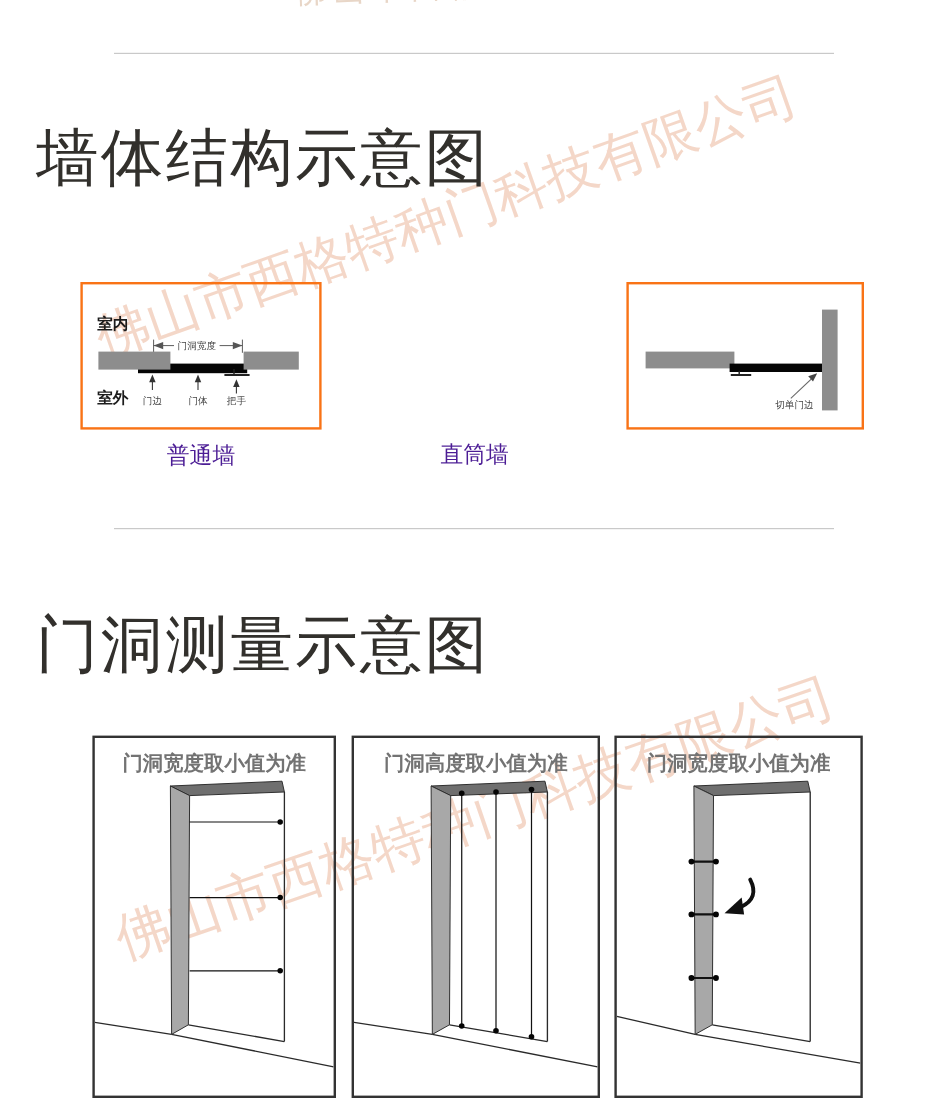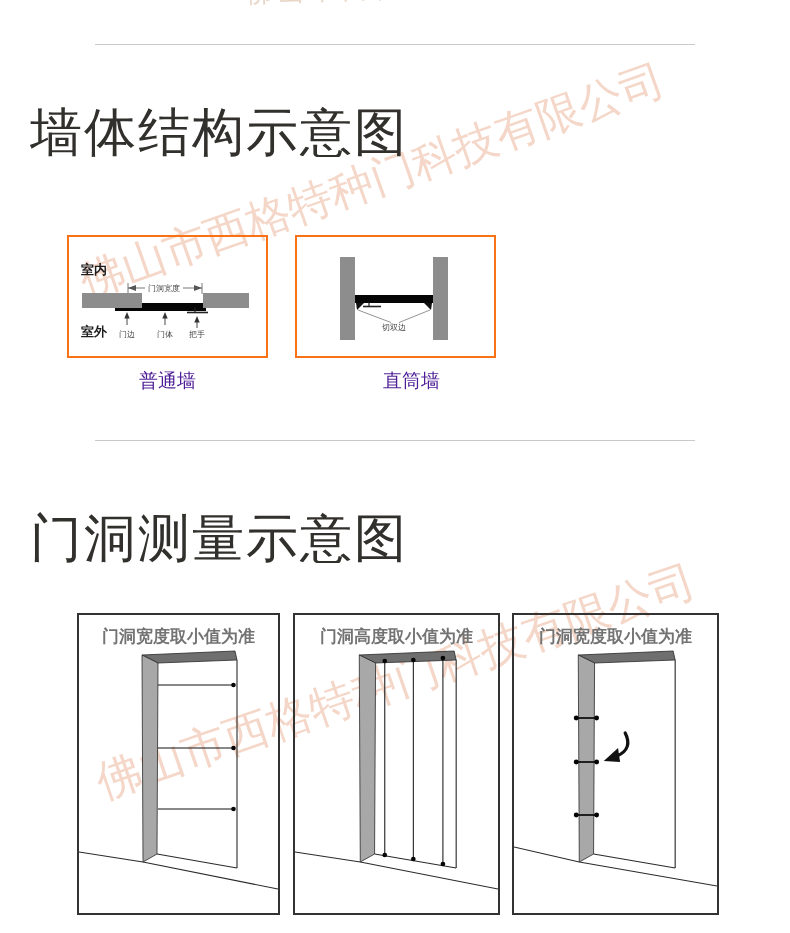--- a/index.html
+++ b/index.html
@@ -29,21 +29,21 @@
   
   .wbox { position:absolute; top:235px; height:119px; background:transparent;
           border:2px solid #f97316; z-index:2; }
   .wb1 { left:67px;  width:197px; }
   .wb2 { left:295px; width:197px; }
   .wb3 { left:522px; width:194px; }
   .wbox svg { position:absolute; left:0; top:0; width:100%; height:100%; }
   .wcap { position:absolute; top:366px; height:28px; text-align:center;
           font-size:19px; color:#4c1d95; z-index:2; line-height:28px; }
   .wc1 { left:67px;  width:201px; }
-  .wc2 { left:311px; width:201px; }
+  .wc2 { left:295px; width:201px;font-family:Liberation Mono, monospace; }
   .wc3 { left:522px; width:198px; }
   
   .mbox { position:absolute; top:613px; height:298px; border:2px solid #333;
           background:transparent; z-index:2; }
   .mb1 { left:77px;  width:199px; }
   .mb2 { left:293px; width:203px; }
   .mb3 { left:512px; width:203px; }
   .mhead { position:absolute; top:10px; left:0; right:0; text-align:center;
            font-size:17px; font-weight:700; color:#737373; z-index:3; }
   .mbox svg { position:absolute; left:0; top:0; width:100%; height:100%; }
@@ -90,35 +90,33 @@
       <line x1="96" y1="88" x2="96" y2="80" stroke="#333" stroke-width="0.9"></line>
       <polygon points="96,75 93.3,81.5 98.7,81.5" fill="#333"></polygon>
       <line x1="128" y1="91" x2="128" y2="84" stroke="#333" stroke-width="0.9"></line>
       <polygon points="128,79 125.3,85.5 130.7,85.5" fill="#333"></polygon>
       <text class="tinylbl" x="58" y="100" text-anchor="middle">门边</text>
       <text class="tinylbl" x="96" y="100" text-anchor="middle">门体</text>
       <text class="tinylbl" x="128" y="100" text-anchor="middle">把手</text>
     </svg>
   </div>
 
-  <div class="wbox wb2">
-    <svg viewBox="0 0 197 119" preserveAspectRatio="none">
-      <rect x="43" y="20" width="15" height="83" fill="#8d8d8d"></rect>
-      <rect x="136" y="20" width="15" height="83" fill="#8d8d8d"></rect>
-      <rect x="58" y="58" width="78" height="8" fill="#050505"></rect>
-      <polygon points="59,66 67,66 60,73" fill="#111"></polygon>
-      <polygon points="135,66 127,66 134,73" fill="#111"></polygon>
-      <line x1="66" y1="69.5" x2="84" y2="69.5" stroke="#222" stroke-width="1.6"></line>
-      <line x1="72" y1="69.5" x2="72" y2="65.5" stroke="#222" stroke-width="1.2"></line>
-      <line x1="61" y1="73" x2="94" y2="85.5" stroke="#777" stroke-width="0.8"></line>
-      <line x1="133" y1="73" x2="102" y2="85.5" stroke="#777" stroke-width="0.8"></line>
-      <text class="tinylbl" x="97" y="93" text-anchor="middle" font-size="7.5">切双边</text>
+
+  <div class="wbox wb3">
+    <svg viewBox="0 0 194 119" preserveAspectRatio="none">
+      <rect x="14" y="56" width="74" height="14" fill="#8d8d8d"></rect>
+      <rect x="161" y="21" width="13" height="84" fill="#8d8d8d"></rect>
+      <rect x="84" y="66" width="77" height="7" fill="#050505"></rect>
+      <line x1="85" y1="75.5" x2="102" y2="75.5" stroke="#222" stroke-width="1.6"></line>
+      <line x1="92" y1="75.5" x2="92" y2="72" stroke="#222" stroke-width="1.2"></line>
+      <line x1="135" y1="95" x2="152" y2="79" stroke="#666" stroke-width="0.9"></line>
+      <polygon points="157,74 149.5,76.5 153.5,81" fill="#444"></polygon>
+      <text class="tinylbl" x="138" y="103" text-anchor="middle" font-size="7.5">切单门边</text>
     </svg>
   </div>
-
 
   <div class="wcap wc1">普通墙</div>
   <div class="wcap wc2">直筒墙</div>
 
   <div class="divider d2"></div>
   <div class="title t2">门洞测量示意图</div>
 
   <div class="mbox mb1">
     <div class="mhead">门洞宽度取小值为准</div>
     <svg viewBox="0 0 199 298" preserveAspectRatio="none">

